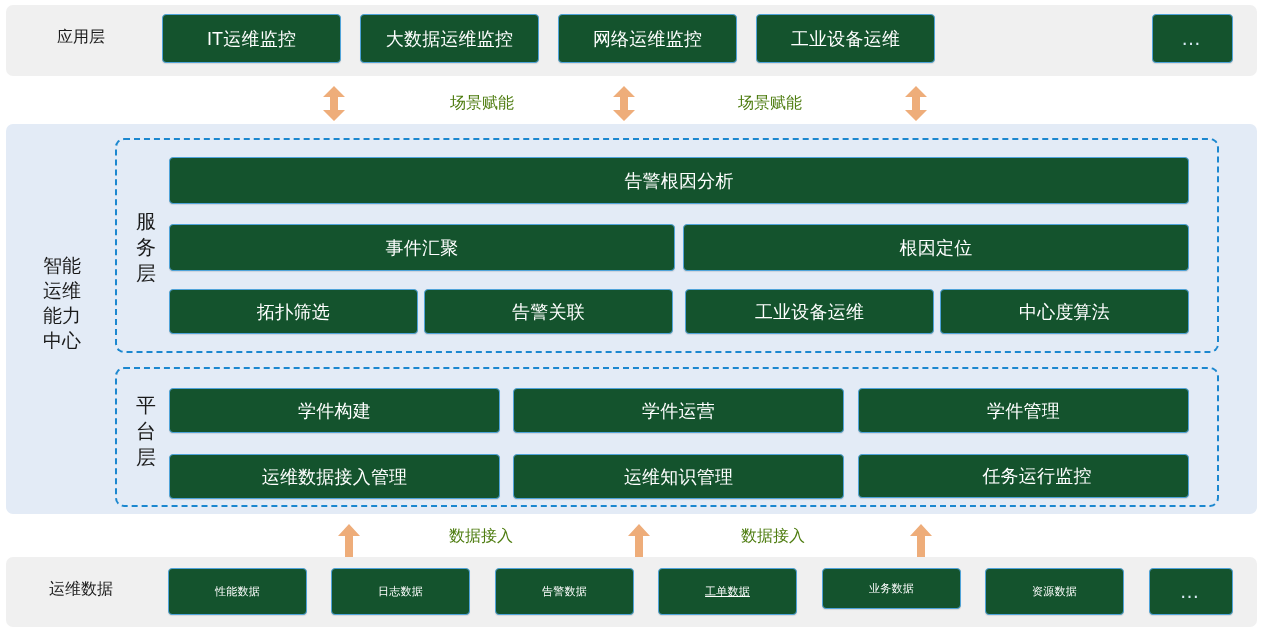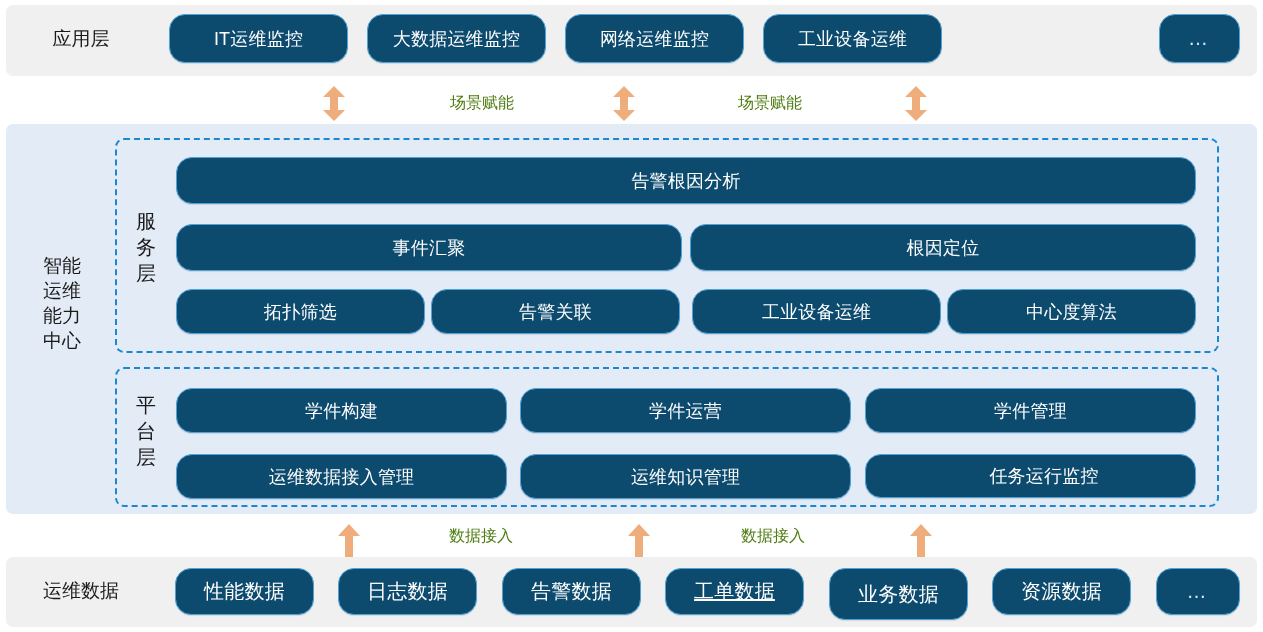--- a/index.html
+++ b/index.html
@@ -40,51 +40,50 @@
   }
   .panel-data {
     left: 6px; top: 557px;
     width: 1251px; height: 70px;
     background: #f0f0f0;
   }
 
   
   .row-title {
     position: absolute;
-    font-size: 19px;
+    font-size: 16px;
     color: #1a1a1a;
     line-height: 1.32;
     text-align: center;
     white-space: pre-line;
   }
   .row-title-app  { left: 22px; top: 26px; width: 118px; }
   .row-title-data { left: 22px; top: 578px; width: 118px; }
   .row-title-center {
     left: 16px; top: 253px; width: 92px;
     font-size: 19px;
   }
 
   
   .bx {
     position: absolute;
     box-sizing: border-box;
-    background: #0c4a6e;
+    background: #14532d;
     border: 1px solid #4fa3d9;
-    border-radius: 16px;
+    border-radius: 4px;
     color: #ffffff;
     font-size: 18px;
     display: flex;
     align-items: center;
     justify-content: center;
     text-align: center;
     letter-spacing: 0.2px;
     box-shadow: 0 1px 1px rgba(0,0,0,0.10);
-    margin-left: 7px;
-  }
-  .bx.small { font-size: 20px; }
+  }
+  .bx.small { font-size: 11px; }
   .bx.ellip { font-size: 20px; letter-spacing: 3px; color: #dbeaf6; }
 
   
   .dashed {
     position: absolute;
     box-sizing: border-box;
     border: 2px dashed #1b87cf;
     border-radius: 9px;
   }
   .dashed-service  { left: 115px; top: 138px; width: 1104px; height: 215px; }
@@ -205,17 +204,17 @@
     </svg>
   </div>
 
   <div class="panel panel-data"></div>
   <div class="row-title row-title-data">运维数据</div>
 
   <div class="bx small" style="left:168px; top:568px; width:139px; height:47px;">性能数据</div>
   <div class="bx small" style="left:331px; top:568px; width:139px; height:47px;">日志数据</div>
   <div class="bx small" style="left:495px; top:568px; width:139px; height:47px;">告警数据</div>
   <div class="bx small" style="left:658px; top:568px; width:139px; height:47px;text-decoration:underline;">工单数据</div>
-  <div class="bx small" style="left:822px; top:568px; width:139px; height:52px;">业务数据</div>
+  <div class="bx small" style="left:822px; top:568px; width:139px; height:41px;">业务数据</div>
   <div class="bx small" style="left:985px; top:568px; width:139px; height:47px;">资源数据</div>
   <div class="bx ellip" style="left:1149px; top:568px; width:84px; height:47px;">…</div>
 
 </div>
 
 </body></html>

